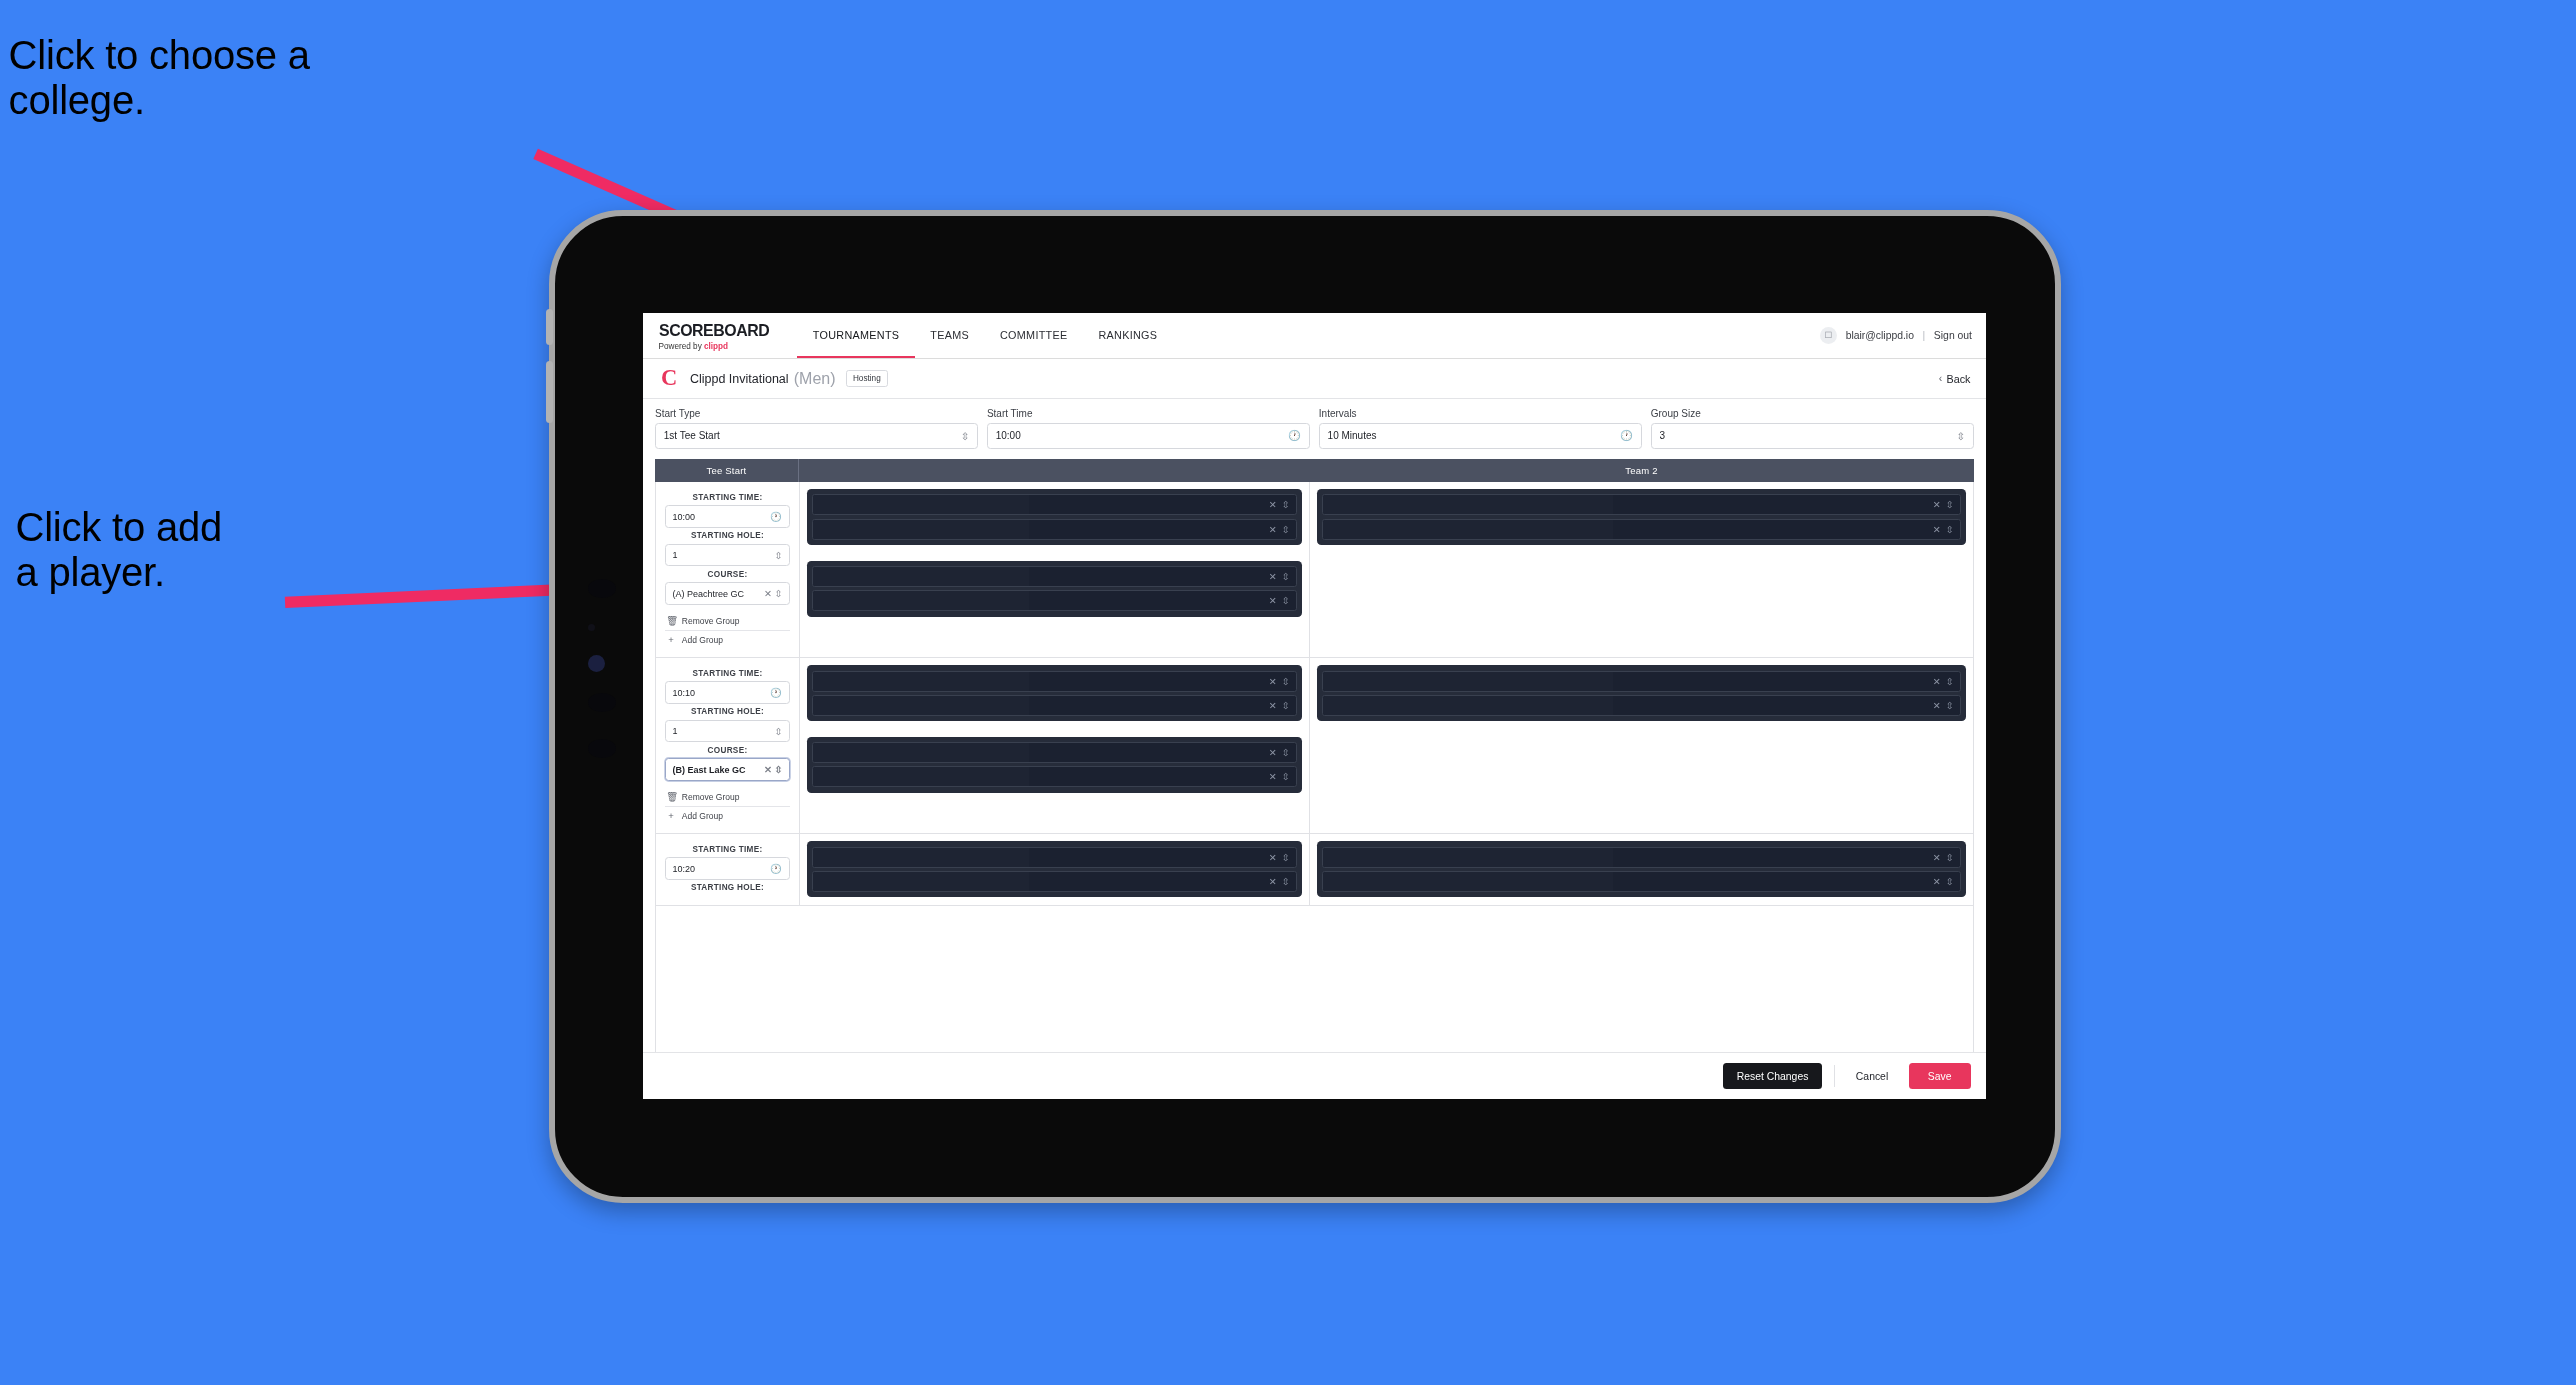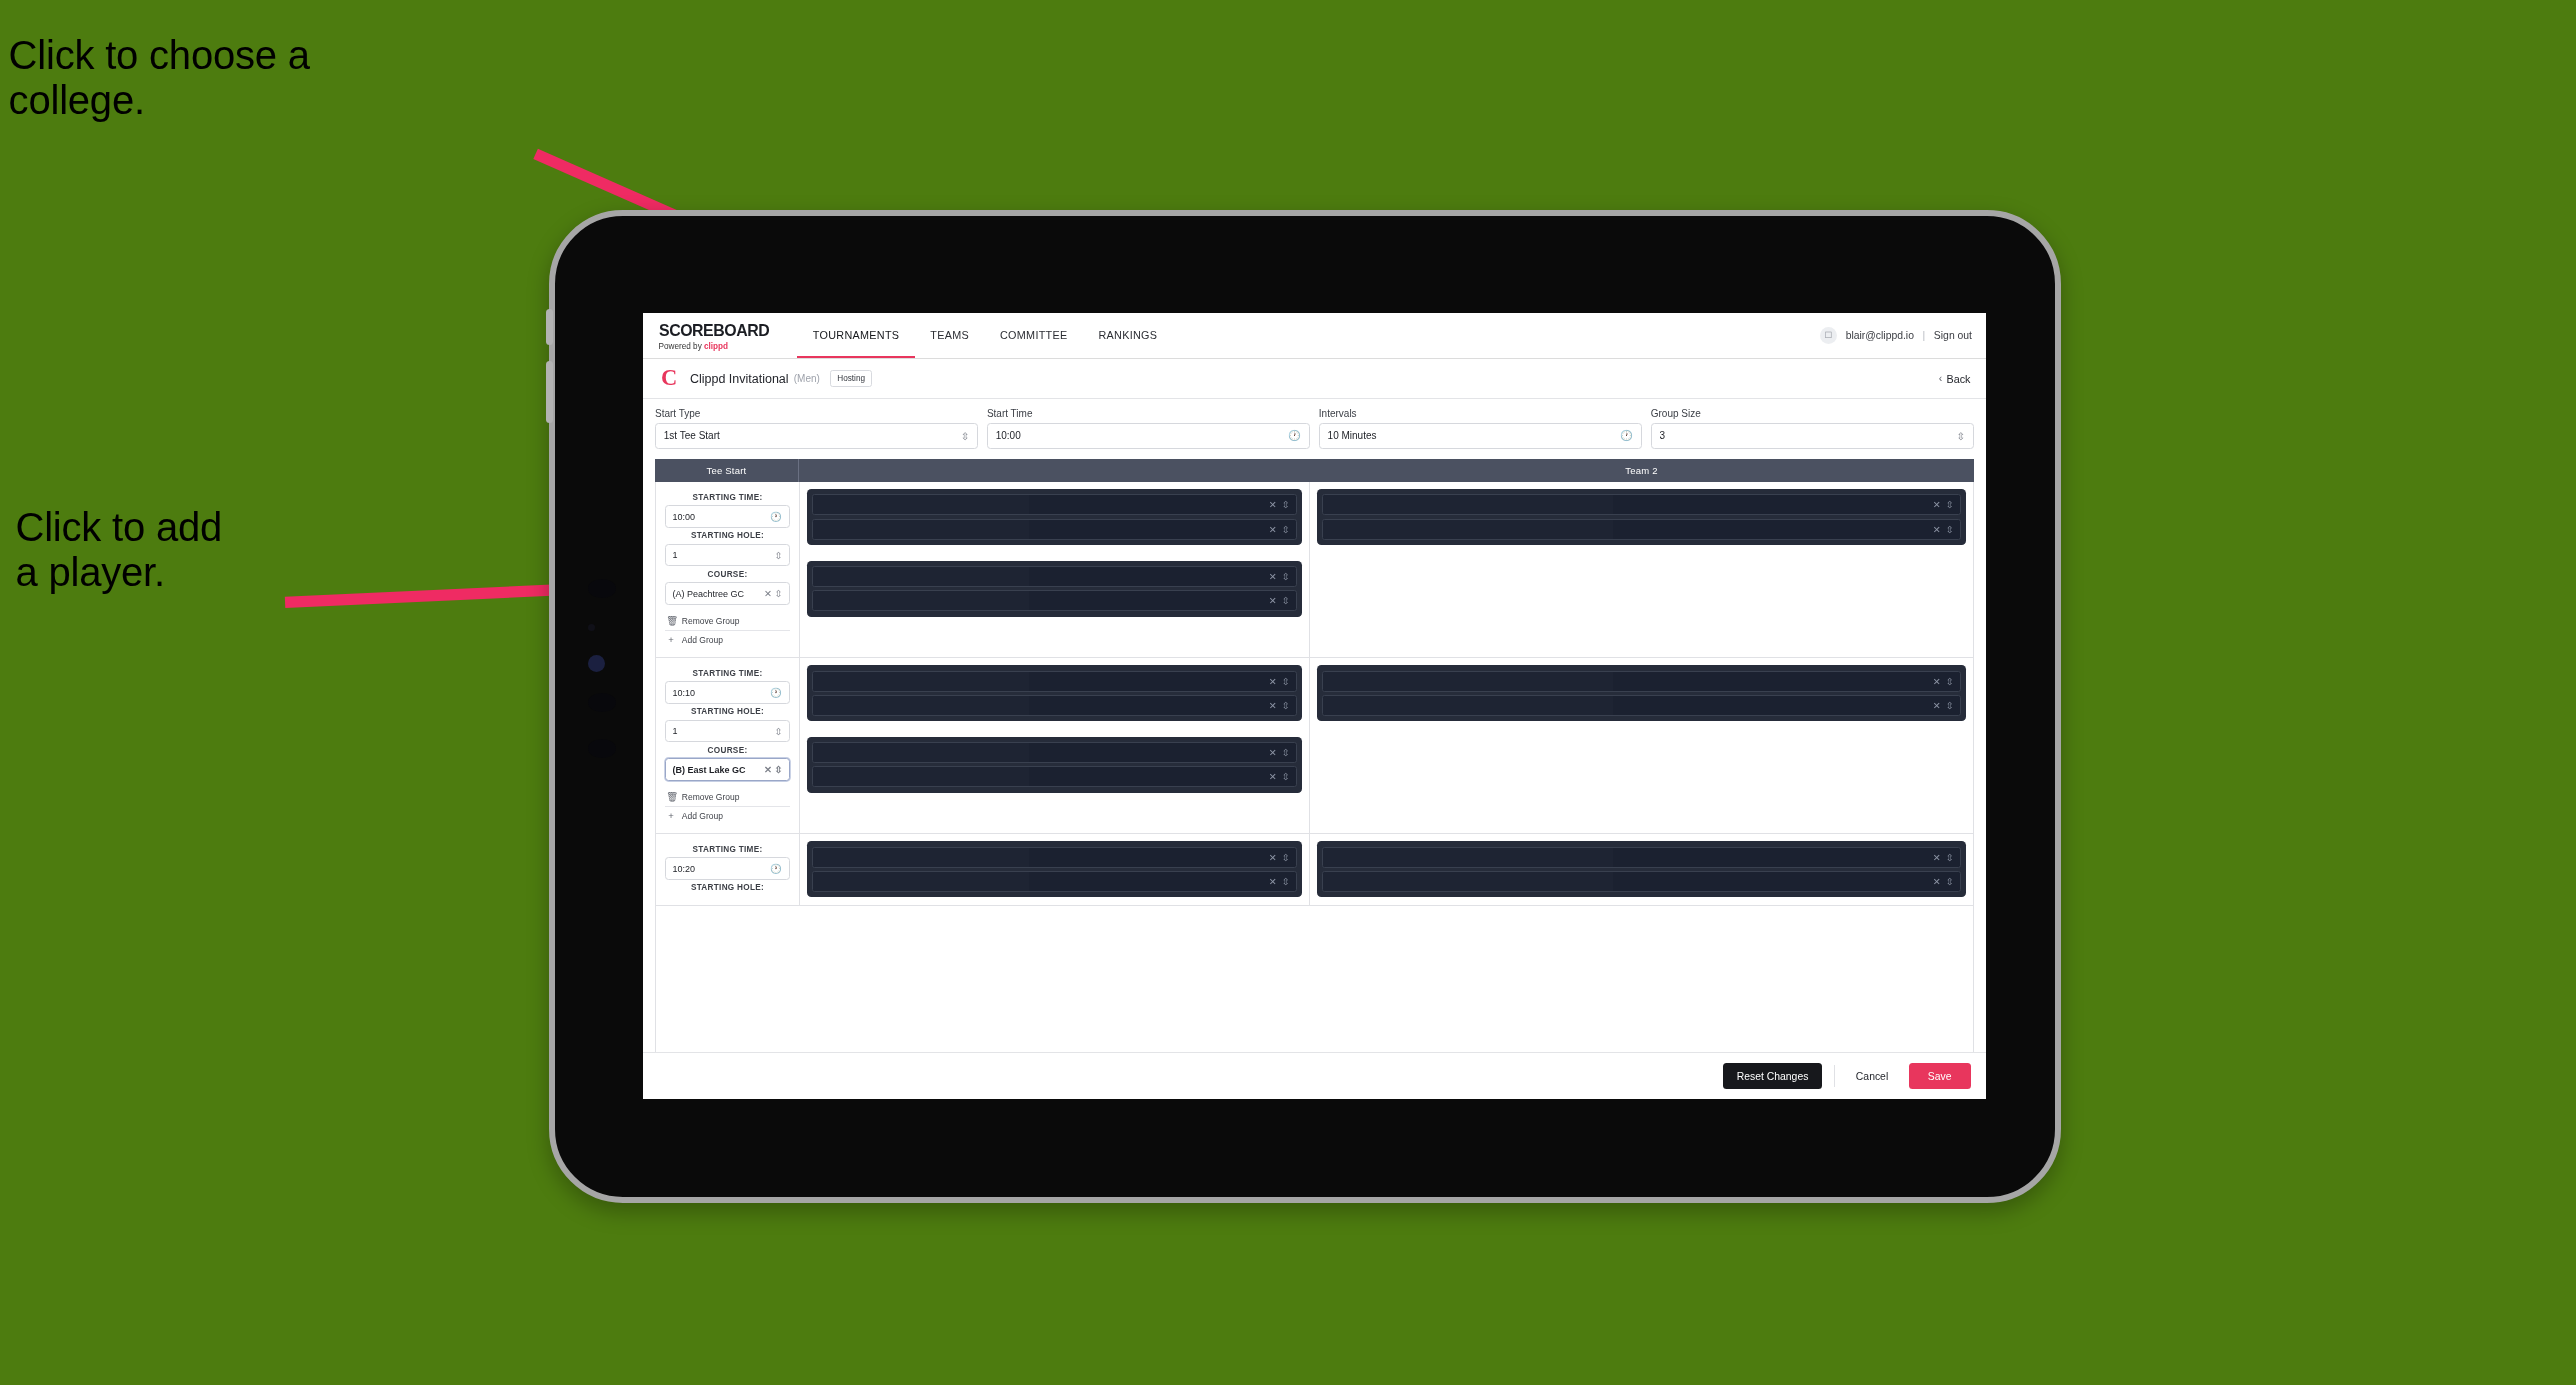--- a/index.html
+++ b/index.html
@@ -2,21 +2,21 @@
 <html style="font-size:14px"><head>
 <meta charset="utf-8">
 <style>
   * { box-sizing: border-box; margin: 0; padding: 0; }
   html, body {
     width: 2576px; height: 1386px;
     background: #ffffff;
     font-family: "Liberation Sans", sans-serif;
     overflow: hidden;
   }
-  #stage { position: relative; width: 2576px; height: 1386px; background:#4d7c0f; }
+  #stage { position: relative; width: 2576px; height: 1386px; background:#3b82f6; }
 
   
   .annot {
     position: absolute;
     font-family: "Liberation Sans", sans-serif;
     font-size: 40px;
     line-height: 1.12;
     color: #000;
     white-space: pre-line;
     letter-spacing: -0.2px;
@@ -118,21 +118,21 @@
     flex: 0 0 auto;
   }
   .tlogo {
     width: 21px; height:21px; margin-right: 10.4px;
     display:flex; align-items:center; justify-content:center;
     color:#e8365d; font-weight:800; font-size: 22.5px;
     font-family:"Liberation Serif", serif;
     line-height: 1;
   }
   .tname { font-size: 12.5px; color:#23252b; }
-  .tgender { font-size:10px; color:#9ea2ab; margin-left:5.2px; }
+  .tgender { font-size:16px; color:#9ea2ab; margin-left:5.2px; }
   .thost {
     margin-left: 10.4px;
     border:0.9px solid #d8dadf; border-radius:2.6px;
     padding: 2.6px 6px; font-size: 8.2px; color:#33363d;
   }
   .backlink {
     position:absolute; right:15.5px; top:50%; transform:translateY(-50%);
     font-size: 10.8px; color:#23252b; display:flex; align-items:center; gap:4.3px; cursor:pointer;
   }
   .backlink .chev { font-size: 10.4px; color:#5a5d66; }

